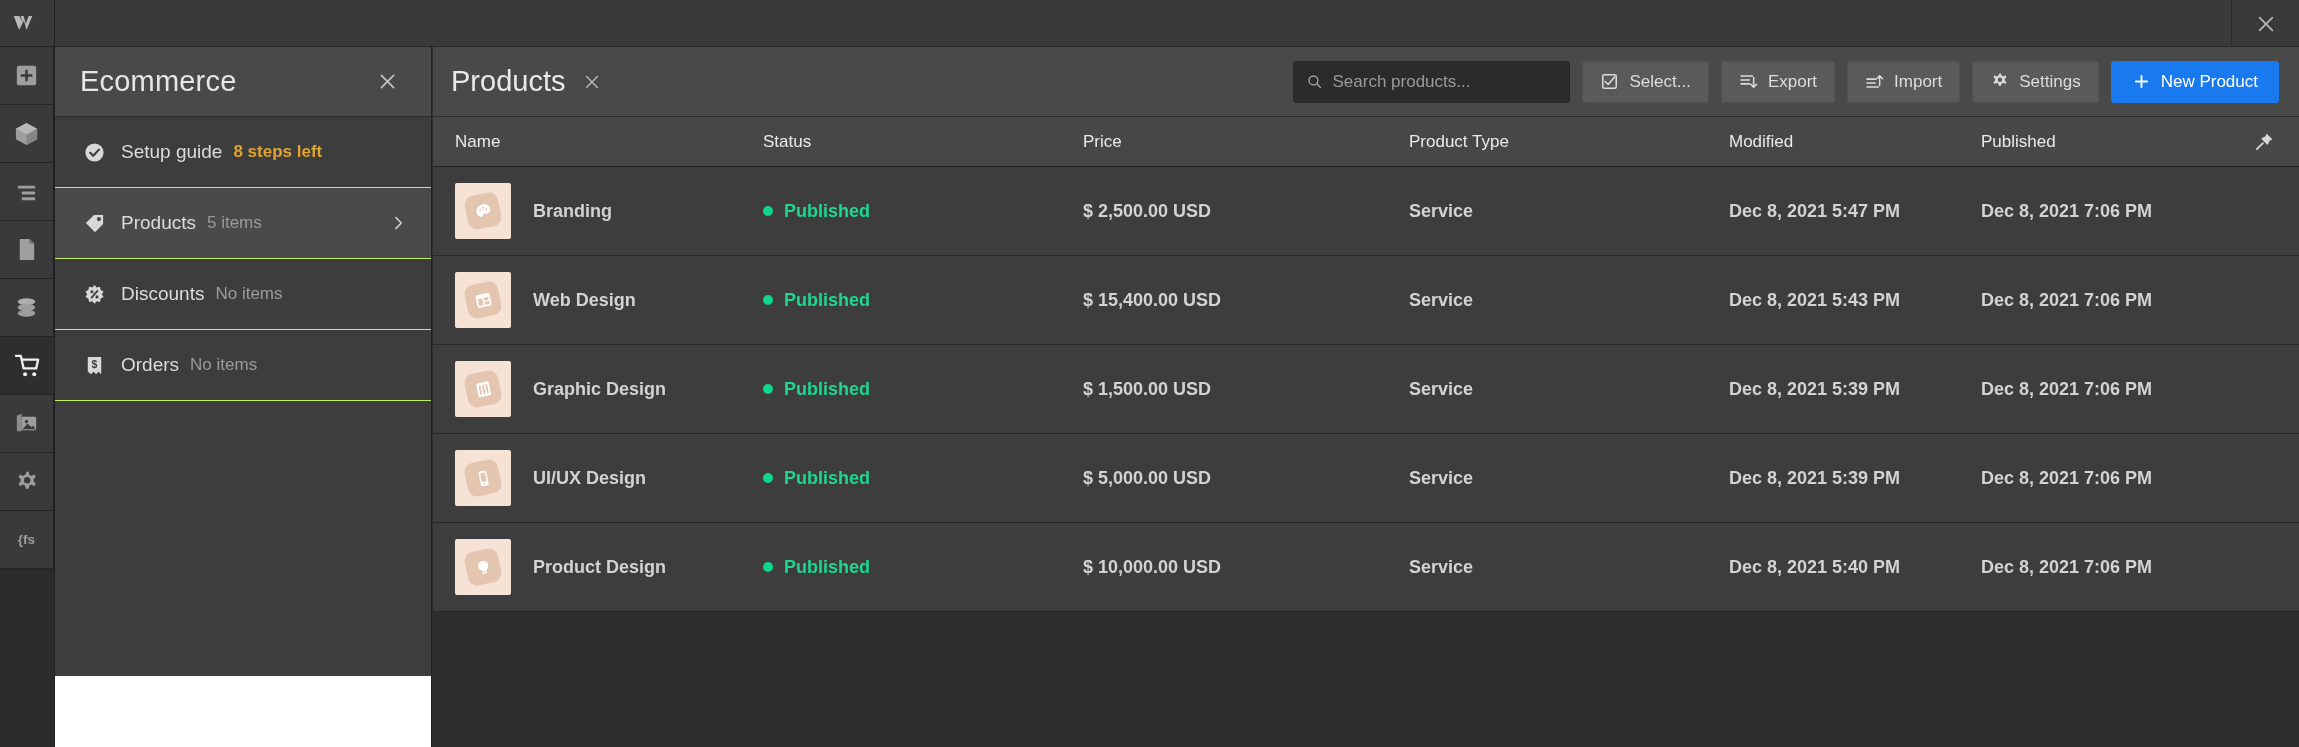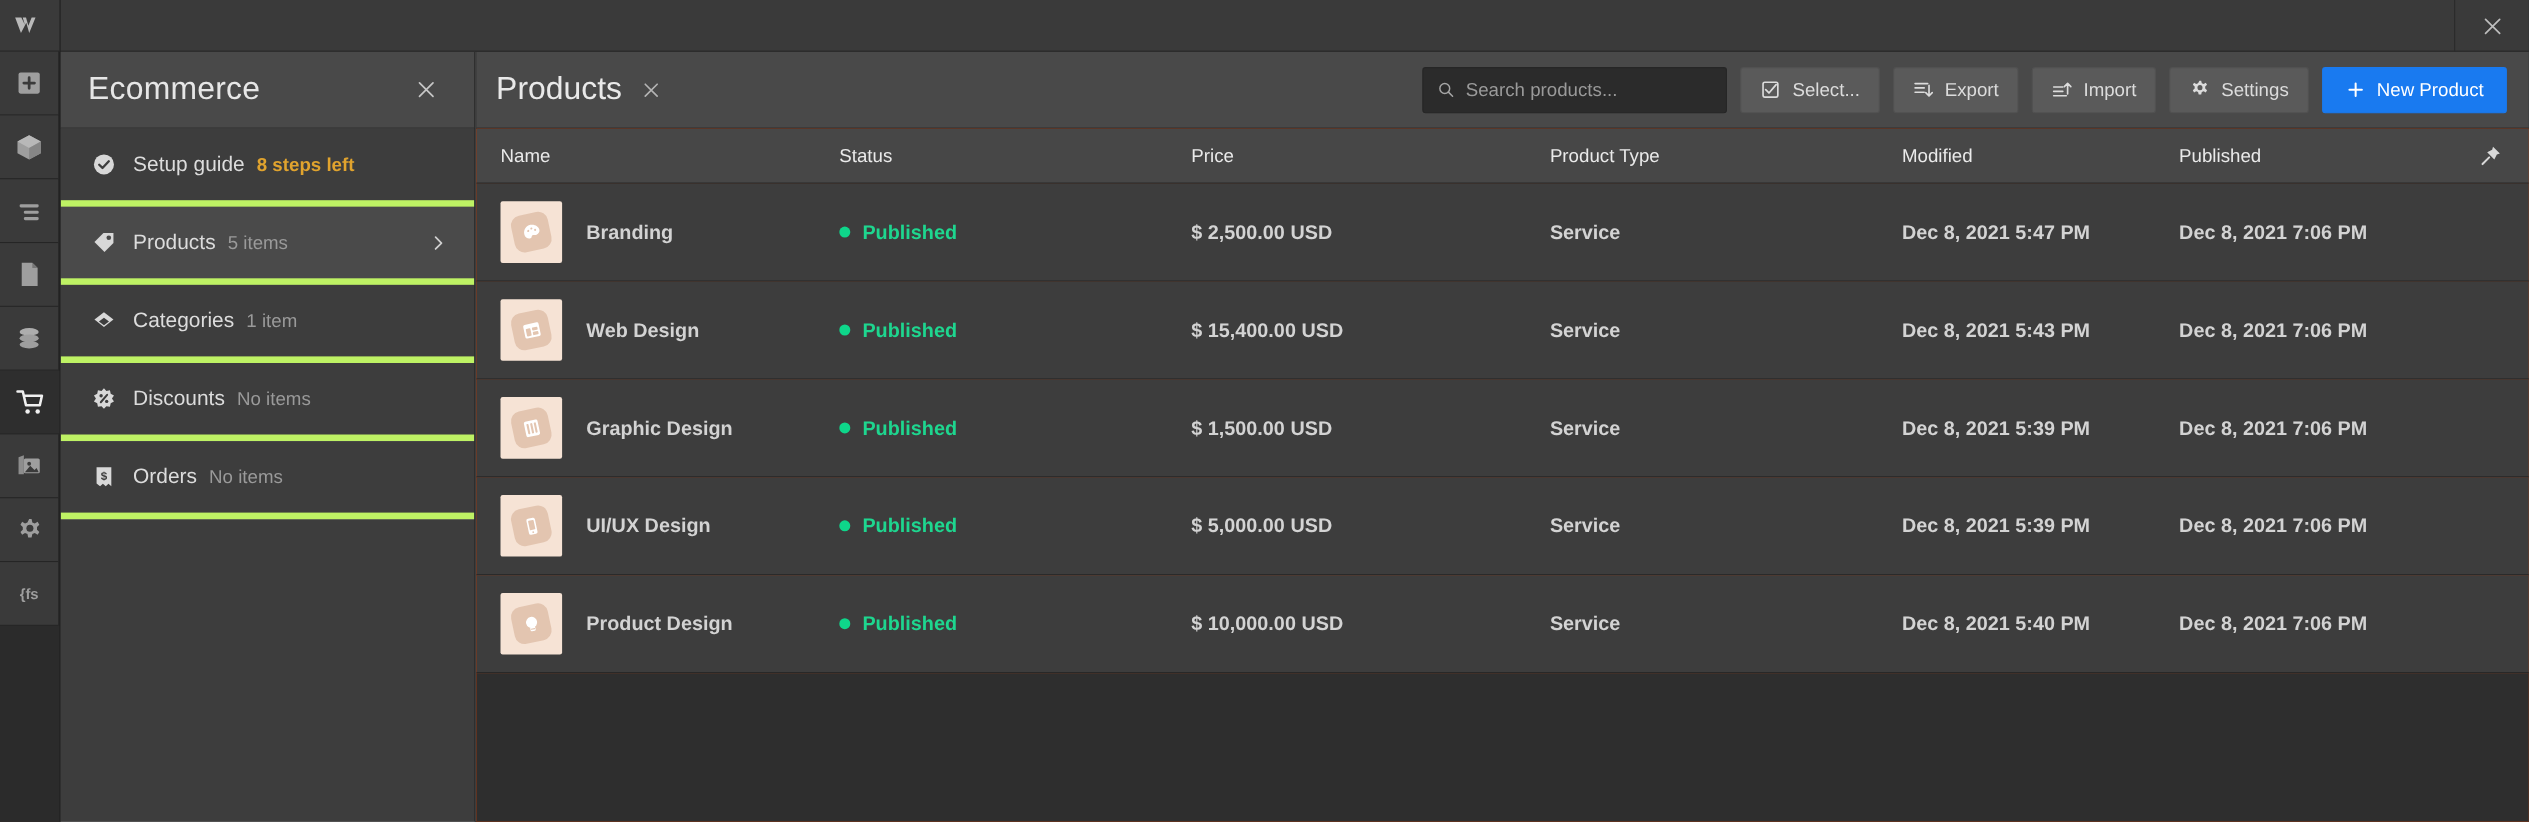--- a/index.html
+++ b/index.html
@@ -42,33 +42,33 @@
   }
   .rail-item.plain { background:#3a3a3a; }
   .rail-item.active { background:#2e2e2e; border-right:none; }
   .rail-item svg { width:27px; height:27px; }
   .rail-grp { border-right:1px solid #212121; }
 
   
   .panel {
     position:absolute; left:55px; top:47px;
     width:377px; height:700px;
-    background:#a3a3a3; border-right:1px solid #212121; z-index:4;
+    background:#ffffff; border-right:1px solid #212121; z-index:4;
   }
   .panel-head {
     height:70px; display:flex; align-items:center; justify-content:space-between;
     padding:0 33px 0 25px; background:#494949; border-bottom:1px solid #2b2b2b;
   }
   .panel-title { font-size:29px; color:#e6e6e6; font-weight:400; letter-spacing:.2px; }
   .panel-close { cursor:pointer; display:flex; align-items:center; }
   .panel-close svg { width:21px; height:21px; }
 
   .nav-item {
     height:71px; display:flex; align-items:center; padding:0 25px 0 26px;
-    border-bottom:6px solid #bef264; cursor:pointer; background:#3d3d3d;
+    border-bottom:1px solid #bef264; cursor:pointer; background:#3d3d3d;
     position:relative;
   }
   .nav-item.sel { background:#4a4a4a; }
   .nav-ico { width:27px; height:27px; margin-right:13px; display:flex; align-items:center; justify-content:center; flex:0 0 27px;}
   .nav-ico svg { width:23px; height:23px; }
   .nav-label { font-size:19px; color:#dcdcdc; }
   .nav-meta { font-size:17px; color:#9a9a9a; margin-left:11px; }
   .nav-meta.warn { color:#e0a32e; font-weight:600; }
   .nav-chevron { margin-left:auto; display:flex; align-items:center; }
   .nav-chevron svg { width:16px; height:16px; }
@@ -263,30 +263,20 @@
       </span>
       <span class="nav-label">Products</span>
       <span class="nav-meta">5 items</span>
       <span class="nav-chevron">
         <svg viewBox="0 0 24 24">
           <path d="M9 4 L17 12 L9 20" stroke="#cfcfcf" stroke-width="2.4" fill="none" stroke-linecap="round" stroke-linejoin="round"></path>
         </svg>
       </span>
     </div>
 
-    <div class="nav-item">
-      <span class="nav-ico">
-        <svg viewBox="0 0 24 24">
-          <path d="M12 4 L21 11 L12 18 L3 11 Z" fill="#d8d8d8"></path>
-          <path d="M12 9.3 L16.8 12.8 L12 16.3 L7.2 12.8 Z" fill="#3d3d3d"></path>
-        </svg>
-      </span>
-      <span class="nav-label">Categories</span>
-      <span class="nav-meta">1 item</span>
-    </div>
 
     <div class="nav-item">
       <span class="nav-ico">
         <svg viewBox="0 0 24 24">
           <path d="M12 2 L14.3 4.6 L17.7 3.9 L18.4 7.3 L21.5 8.9 L19.6 11.8 L21.5 14.7 L18.4 16.3 L17.7 19.7 L14.3 19 L12 21.6 L9.7 19 L6.3 19.7 L5.6 16.3 L2.5 14.7 L4.4 11.8 L2.5 8.9 L5.6 7.3 L6.3 3.9 L9.7 4.6 Z" fill="#d8d8d8"></path>
           <path d="M9 15.3 L15 8.3" stroke="#3d3d3d" stroke-width="1.9" stroke-linecap="round"></path>
           <circle cx="9.3" cy="9.2" r="1.6" fill="#3d3d3d"></circle>
           <circle cx="14.6" cy="14.5" r="1.6" fill="#3d3d3d"></circle>
         </svg>
       </span>

